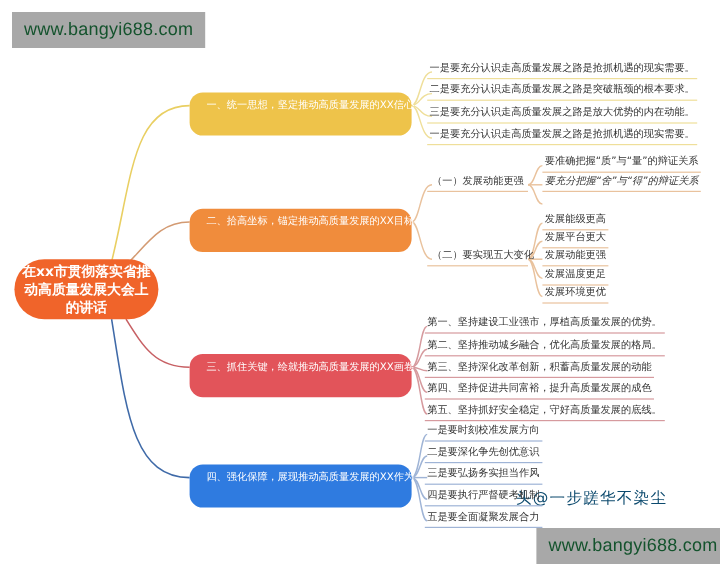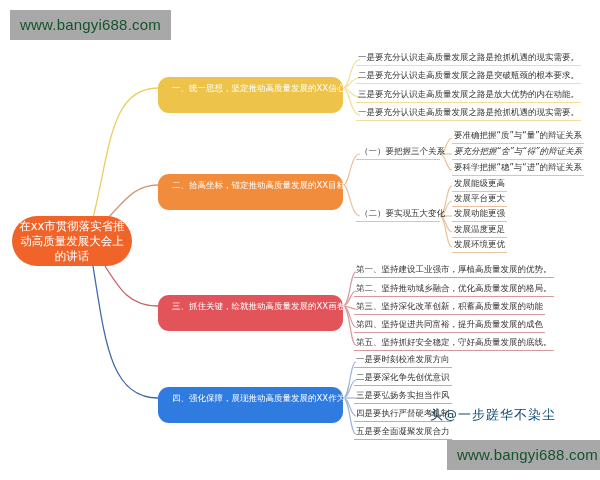--- a/index.html
+++ b/index.html
@@ -8,21 +8,21 @@
     .canvas { position: absolute; left: 0; top: 0; width: 600px; height: 480px; }
     svg.links { position: absolute; left: 0; top: 0; width: 600px; height: 480px; }
     .watermark {
       position: absolute; background: #a8a8a8; color: #14532d;
       font-family: "Liberation Sans", sans-serif; font-size: 15px;
       height: 30px; line-height: 30px; padding: 0 10px; letter-spacing: 0.2px;
     }
     .root {
       position: absolute; left: 12px; top: 216px; width: 120px; height: 50px;
       background: #f0642a; border-radius: 25px; color: #fff;
-      font-size: 11.5px; font-weight: normal; line-height: 15px;
+      font-size: 11.5px; font-weight: bold; line-height: 15px;
       display: flex; align-items: center; justify-content: flex-start; text-align: center;
       padding: 0 6px;
     }
     .branch {
       position: absolute; height: 36px; border-radius: 11px; color: #fff;
       font-size: 8.5px; line-height: 22px; padding: 0 14px; white-space: nowrap;
     }
     .leaf {
       position: absolute; font-size: 8.5px; color: #333333; white-space: nowrap;
       height: 16px; line-height: 14px; padding: 0 2px;
@@ -95,25 +95,24 @@
     <span>一、统一思想，坚定推动高质量发展的XX信心</span>
   </div>
   <div class="leaf b1" style="left:356px; top:50px;">一是要充分认识走高质量发展之路是抢抓机遇的现实需要。</div>
   <div class="leaf b1" style="left:356px; top:68px;">二是要充分认识走高质量发展之路是突破瓶颈的根本要求。</div>
   <div class="leaf b1" style="left:356px; top:87px;">三是要充分认识走高质量发展之路是放大优势的内在动能。</div>
   <div class="leaf b1" style="left:356px; top:105px;">一是要充分认识走高质量发展之路是抢抓机遇的现实需要。</div>
 
   <div class="branch" style="left:158px; top:174px; background:#f08c3c; width:185px;">
     <span>二、拾高坐标，锚定推动高质量发展的XX目标</span>
   </div>
-  <div class="sub" style="left:356px; top:144px; width:84px;">（一）要把握三个关系</div>
+  <div class="sub" style="left:356px; top:144px; width:84px;">（一）发展动能更强</div>
   <div class="sub" style="left:356px; top:206px; width:84px;">（二）要实现五大变化</div>
   <div class="leaf b2" style="left:452px; top:128px;">要准确把握“质”与“量”的辩证关系</div>
   <div class="leaf b2" style="left:452px; top:144px;font-style:italic;">要充分把握“舍”与“得”的辩证关系</div>
-  <div class="leaf b2" style="left:452px; top:160px;">要科学把握“稳”与“进”的辩证关系</div>
   <div class="leaf b2" style="left:452px; top:176px;">发展能级更高</div>
   <div class="leaf b2" style="left:452px; top:191px;">发展平台更大</div>
   <div class="leaf b2" style="left:452px; top:206px;">发展动能更强</div>
   <div class="leaf b2" style="left:452px; top:222px;">发展温度更足</div>
   <div class="leaf b2" style="left:452px; top:237px;">发展环境更优</div>
 
   <div class="branch" style="left:158px; top:295px; background:#e2545a; width:185px;">
     <span>三、抓住关键，绘就推动高质量发展的XX画卷</span>
   </div>
   <div class="leaf b3" style="left:354px; top:262px;">第一、坚持建设工业强市，厚植高质量发展的优势。</div>

